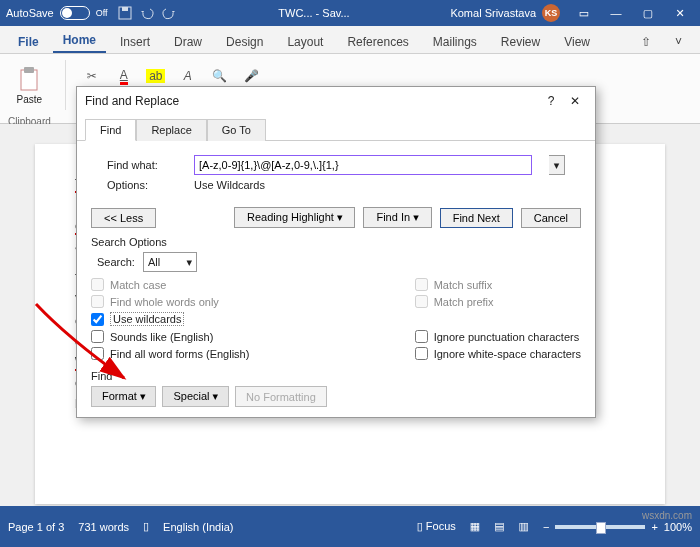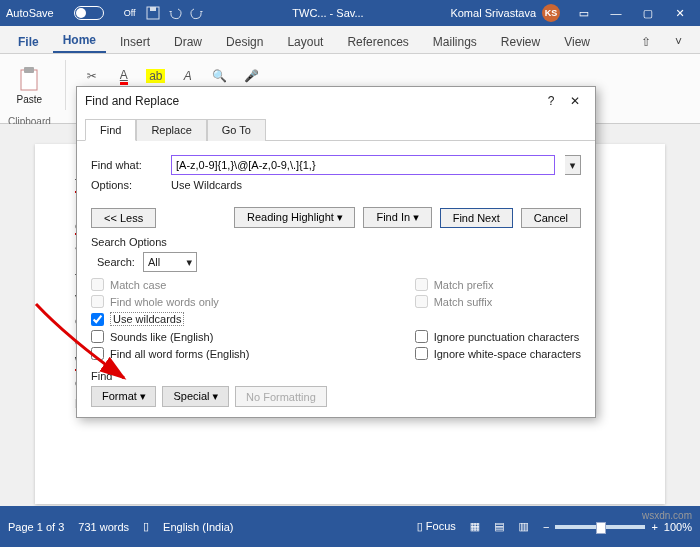--- a/index.html
+++ b/index.html
@@ -1,18 +1,18 @@
 <!DOCTYPE html>
 <html><head>
 <meta charset="utf-8">
 <style>
   * { box-sizing: border-box; font-family: "Segoe UI", sans-serif; }
   body { margin: 0; background: #fff; width: 700px; height: 547px; overflow: hidden; font-size: 12px; color: #222; }
   .titlebar { height: 26px; background: #2b579a; color: #fff; display: flex; align-items: center; padding: 0 6px; font-size: 11px; }
-  .autosave { display: flex; align-items: center; gap: 20px; }
+  .autosave { display: flex; align-items: center; gap: 6px; }
   .toggle { width: 30px; height: 14px; border: 1px solid #fff; border-radius: 7px; position: relative; }
   .toggle::after { content:""; position:absolute; width:10px; height:10px; background:#fff; border-radius:50%; top:1px; left:1px; }
   .titlecenter { flex:1; text-align:center; }
   .user { display:flex; align-items:center; gap:6px; }
   .avatar { width:18px; height:18px; border-radius:50%; background:#c63; color:#fff; display:flex; align-items:center; justify-content:center; font-size:9px; font-weight:bold; }
   .winbtns { display:flex; gap:4px; margin-left:10px; }
   .winbtn { width:28px; height:20px; display:flex; align-items:center; justify-content:center; color:#fff; }
   .qat { display:flex; gap:4px; margin-left:8px; }
   .qicon { width:18px; height:18px; display:flex; align-items:center; justify-content:center; opacity:.8; }
 
@@ -34,21 +34,21 @@
   .blue-underline { color:#003; border-bottom:2px dotted #c00; }
 
   .dialog { position:absolute; left:76px; top:86px; width:520px; background:#fff; border:1px solid #999; box-shadow:3px 3px 10px rgba(0,0,0,.3); z-index:10; }
   .dlg-title { height:28px; display:flex; align-items:center; padding:0 8px; font-size:12px; }
   .dlg-title .spacer { flex:1; }
   .dlg-close { width:24px; text-align:center; cursor:pointer; }
   .dlg-tabs { display:flex; padding:4px 8px 0 8px; gap:0; }
   .dtab { padding:4px 14px; border:1px solid #ccc; border-bottom:none; background:#f0f0f0; font-size:11px; cursor:pointer; }
   .dtab.active { background:#fff; border-bottom:1px solid #fff; position:relative; z-index:2; }
   .dlg-body { border-top:1px solid #ccc; margin-top:-1px; padding:10px 14px; font-size:11px; }
-  .row { display:flex; align-items:center; gap:10px; margin:4px 0; }
+  .row { display:flex; align-items:center; gap:17px; margin:4px 16px; }
   .row label { width:70px; }
   .findwhat { flex:1; height:20px; border:1px solid #8b5cf6; padding:0 4px; font-size:11px; }
   .combo-arrow { width:16px; height:20px; border:1px solid #999; border-left:none; display:flex; align-items:center; justify-content:center; background:#f0f0f0; }
   .btnrow { display:flex; gap:8px; margin:16px 0 8px 0; align-items:center; }
   .btn { padding:3px 12px; border:1px solid #999; background:#f0f0f0; font-size:11px; cursor:pointer; }
   .btn.primary { border:1.5px solid #2b579a; }
   .fieldset-label { font-size:11px; margin:6px 0 2px 0; }
   .inline-select { display:flex; align-items:center; gap:8px; margin:4px 0 6px 6px; }
   .sel { height:20px; border:1px solid #999; width:54px; display:flex; align-items:center; justify-content:space-between; padding:0 4px; font-size:11px; }
   .checkgrid { display:flex; gap:40px; }
@@ -241,25 +241,25 @@
             <span class="lbl">Sounds like (English)</span>
           </label>
         <label class="chk">
             <input type="checkbox" style="">
             <span class="lbl">Find all word forms (English)</span>
           </label>
       </div>
       <div class="checkcol" style="margin-left:auto">
         <label class="chk disabled">
             <input type="checkbox" disabled="" style="">
-            <span class="lbl">Match prefix</span>
+            <span class="lbl">Match suffix</span>
           </label>
         <label class="chk disabled">
             <input type="checkbox" disabled="" style="">
-            <span class="lbl">Match suffix</span>
+            <span class="lbl">Match prefix</span>
           </label>
         <div style="height:14px"></div>
         <label class="chk">
             <input type="checkbox" style="">
             <span class="lbl">Ignore punctuation characters</span>
           </label>
         <label class="chk">
             <input type="checkbox" style="">
             <span class="lbl">Ignore white-space characters</span>
           </label>

